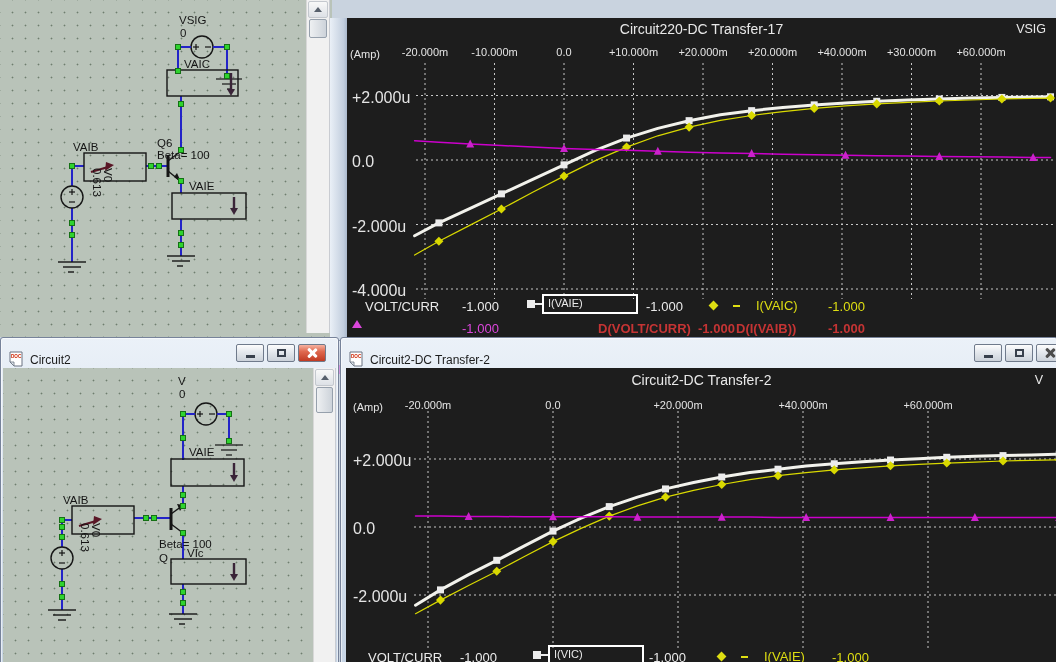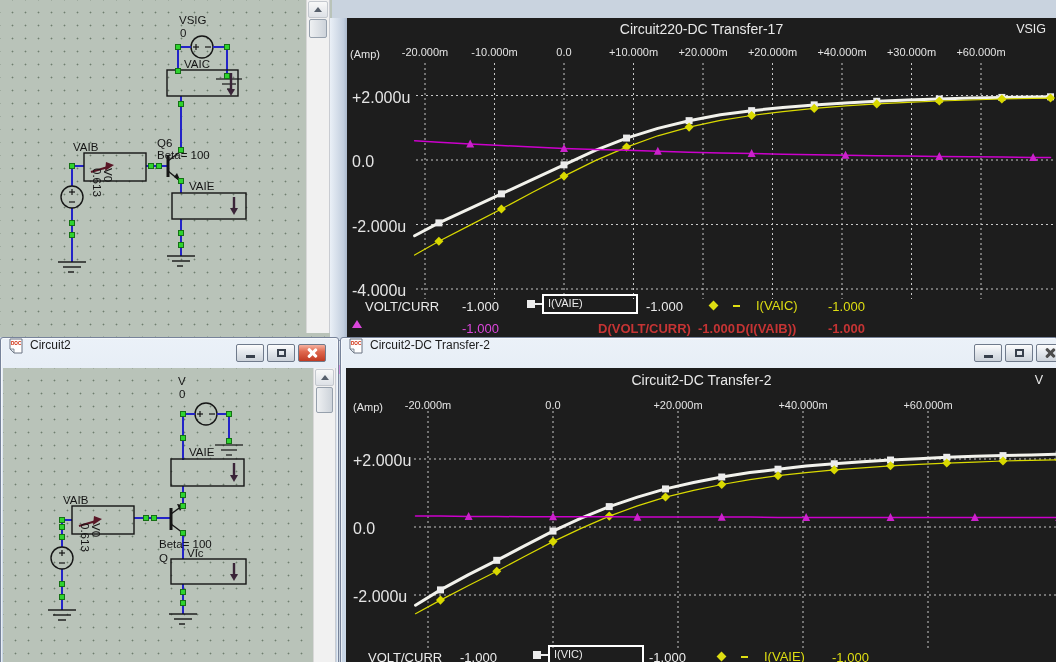--- a/index.html
+++ b/index.html
@@ -48,21 +48,21 @@
   .lg-di{width:7px;height:7px;background:#dede12;transform:rotate(45deg);}
   .lg-tri{width:0;height:0;border-left:5px solid transparent;border-right:5px solid transparent;
           border-bottom:8px solid #dc46dc;}
   .series-tag{position:absolute;display:flex;align-items:center;height:20px;}
   .series-box{display:inline-block;width:88px;height:15px;border:2px solid #ffffff;color:#eaeaea;
               font-size:11px;padding:1px 0 0 4px;}
   
   .win{position:absolute;border:1px solid #77839a;border-radius:3px 3px 0 0;
        background:linear-gradient(#ebf1f8,#d4dfec 55%,#c7d5e5);
        box-shadow:inset 0 0 0 1px rgba(255,255,255,.55);}
-  .titlebar{position:absolute;left:0;top:0;right:0;height:29px;display:flex;align-items:flex-start;
+  .titlebar{position:absolute;left:0;top:0;right:0;height:29px;display:flex;align-items:flex-end;
             padding-left:7px;gap:6px;font-size:12px;color:#1b1b1b;}
   .winbtns{position:absolute;top:6px;display:flex;gap:3px;}
   .wbtn{width:28px;height:18px;border:1px solid #6f7a8b;border-radius:2px;
         background:linear-gradient(#fdfdfd,#e4e8ed 45%,#ccd2da);
         display:flex;align-items:center;justify-content:center;box-sizing:border-box;}
   .wbtn.close{background:linear-gradient(#f6b2a1,#e06a50 40%,#c13a22);}
   .g-min{width:9px;height:3px;background:#38404c;margin-top:7px;}
   .g-restore{width:9px;height:8px;border:2px solid #38404c;box-sizing:border-box;background:transparent;}
   .g-close{position:relative;width:10px;height:10px;}
   .g-close::before,.g-close::after{content:"";position:absolute;left:4px;top:-1px;width:2.6px;height:12px;

